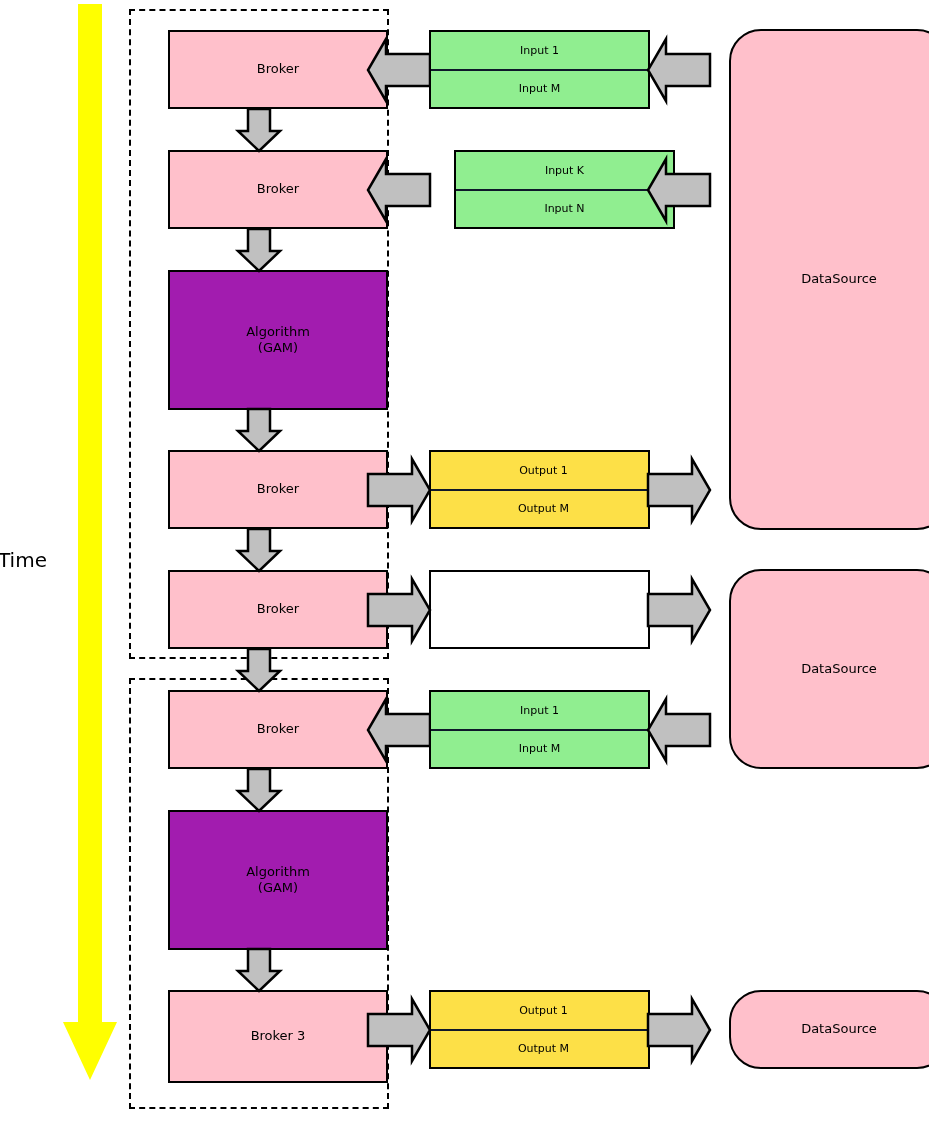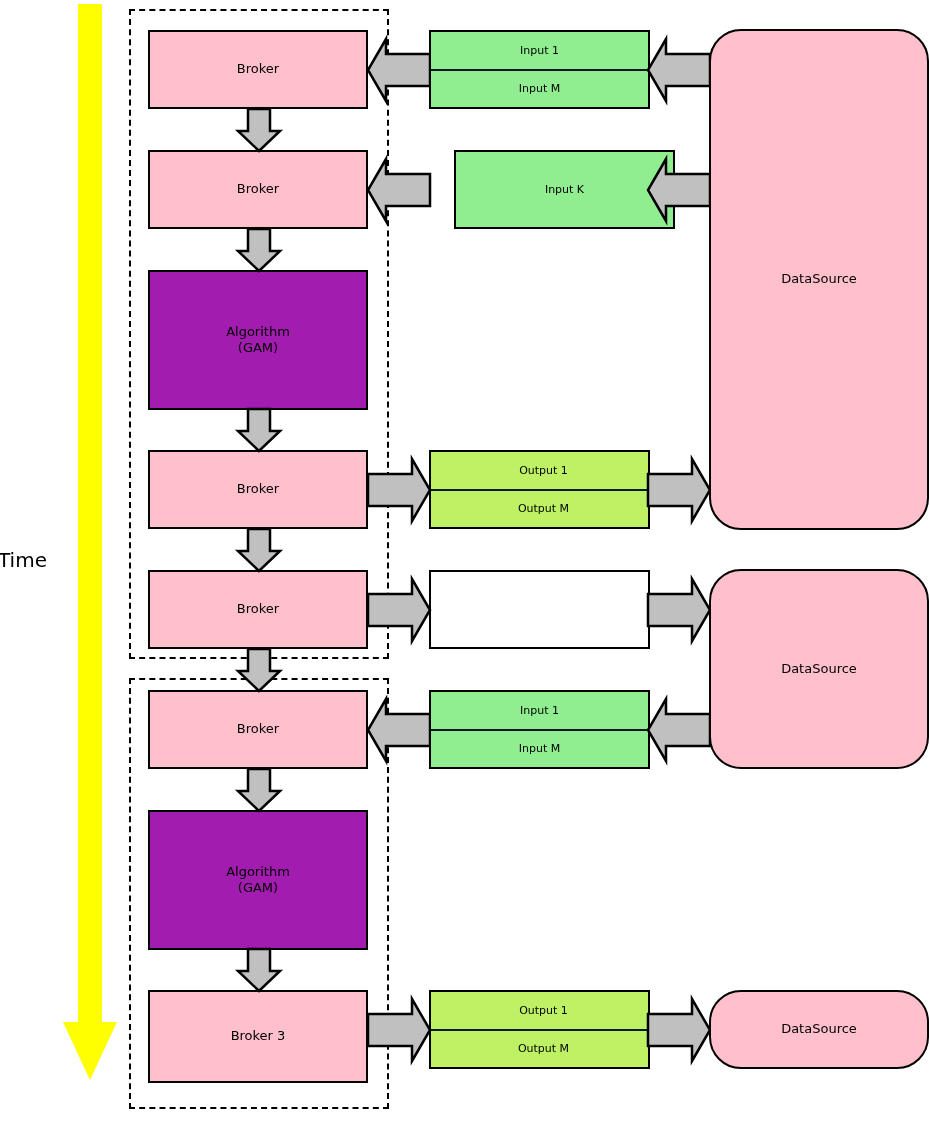--- a/index.html
+++ b/index.html
@@ -22,25 +22,26 @@
     box-sizing: border-box;
     border: 2px solid #000000;
     display: flex;
     align-items: center;
     justify-content: center;
     text-align: center;
     font-size: 13px;
     color: #000000;
     line-height: 1.25;
     white-space: pre-line;
+    margin-left: 20px;
   }
   .broker  { background: #ffc0cb; }
   .algo    { background: #a21caf; }
   .input   { background: #90ee90; }
-  .output  { background: #bef264; padding-left: 8px; }
+  .output  { background: #fde047; padding-left: 8px; }
   .datasrc { background: #ffc0cb; border-radius: 32px; }
 
   .dashed-group {
     position: absolute;
     box-sizing: border-box;
     border: 2px dashed #000000;
     background: transparent;
   }
   .arrow-svg {
     position: absolute;
@@ -134,20 +135,21 @@
   </div>
   <svg class="arrow-svg" style="left:648px; top:39px; width:62px; height:62px;" viewBox="0 0 62 62">
     <polygon points="62,15 18,15 18,0 0,31 18,62 18,47 62,47" fill="#c0c0c0" stroke="#000000" stroke-width="2.5" stroke-linejoin="miter"></polygon>
   </svg>
 
   <svg class="arrow-svg" style="left:368px; top:159px; width:62px; height:62px;" viewBox="0 0 62 62">
     <polygon points="62,15 18,15 18,0 0,31 18,62 18,47 62,47" fill="#c0c0c0" stroke="#000000" stroke-width="2.5" stroke-linejoin="miter"></polygon>
   </svg>
   <div class="stack" style="left:429px; top:150px; width:221px; height:79px;margin-left:25px;">
     <div class="cell input">Input K</div>
+    <div class="cell input">Input N</div>
   </div>
   <svg class="arrow-svg" style="left:648px; top:159px; width:62px; height:62px;" viewBox="0 0 62 62">
     <polygon points="62,15 18,15 18,0 0,31 18,62 18,47 62,47" fill="#c0c0c0" stroke="#000000" stroke-width="2.5" stroke-linejoin="miter"></polygon>
   </svg>
 
   <svg class="arrow-svg" style="left:368px; top:459px; width:62px; height:62px;" viewBox="0 0 62 62">
     <polygon points="0,15 44,15 44,0 62,31 44,62 44,47 0,47" fill="#c0c0c0" stroke="#000000" stroke-width="2.5" stroke-linejoin="miter"></polygon>
   </svg>
   <div class="stack" style="left:429px; top:450px; width:221px; height:79px;">
     <div class="cell output">Output 1</div>

